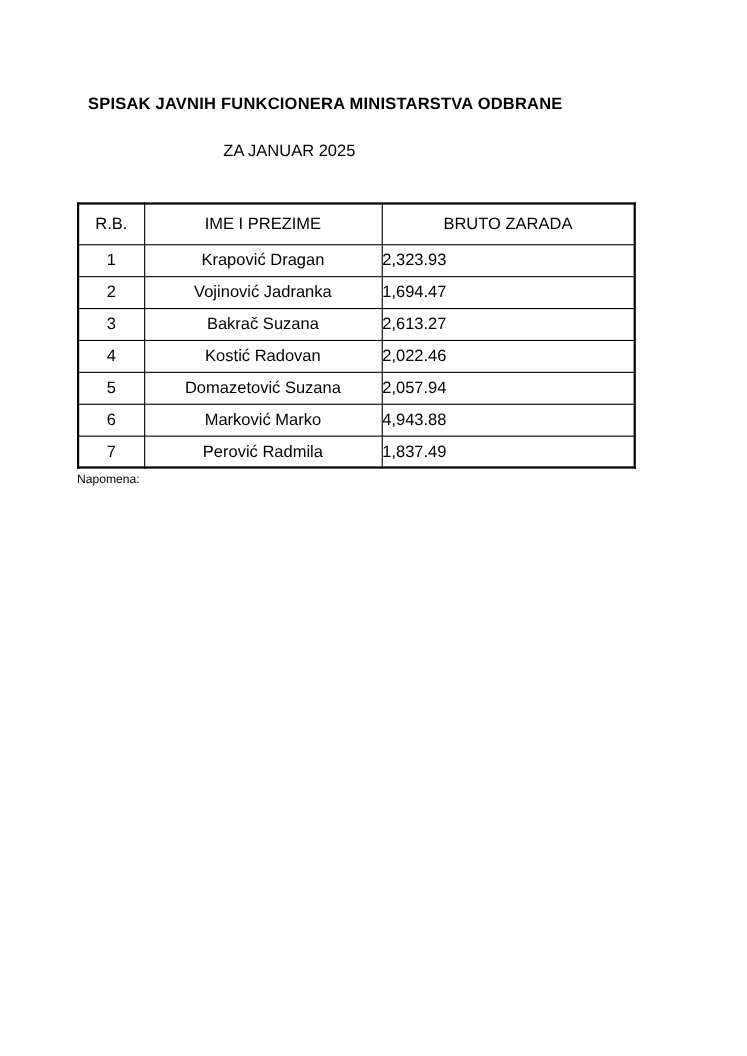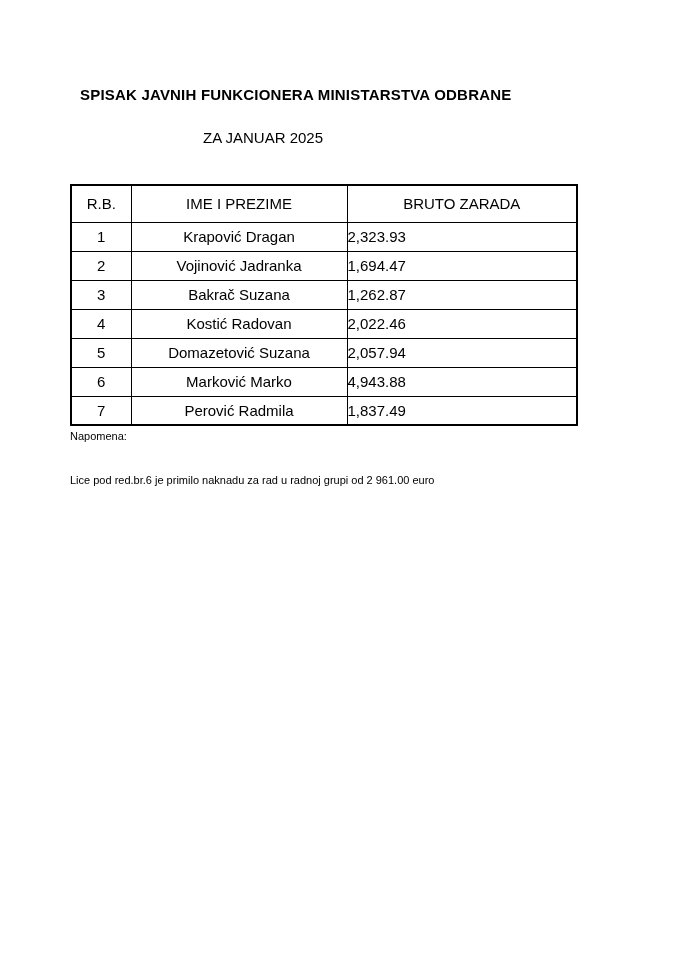--- a/index.html
+++ b/index.html
@@ -118,21 +118,21 @@
         <td class="cell-gross">2,323.93</td>
       </tr>
       <tr>
         <td class="cell-rb">2</td>
         <td class="cell-name">Vojinović Jadranka</td>
         <td class="cell-gross">1,694.47</td>
       </tr>
       <tr>
         <td class="cell-rb">3</td>
         <td class="cell-name">Bakrač Suzana</td>
-        <td class="cell-gross">1,262.87</td>
+        <td class="cell-gross">2,613.27</td>
       </tr>
       <tr>
         <td class="cell-rb">4</td>
         <td class="cell-name">Kostić Radovan</td>
         <td class="cell-gross">2,022.46</td>
       </tr>
       <tr>
         <td class="cell-rb">5</td>
         <td class="cell-name">Domazetović Suzana</td>
         <td class="cell-gross">2,057.94</td>
@@ -144,15 +144,14 @@
       </tr>
       <tr>
         <td class="cell-rb">7</td>
         <td class="cell-name">Perović Radmila</td>
         <td class="cell-gross">1,837.49</td>
       </tr>
     </tbody>
   </table>
 
   <div class="note-label">Napomena:</div>
-  <div class="note-text">Lice pod red.br.6 je primilo naknadu za rad u radnoj grupi od 2 961.00 euro</div>
 
 </div>
 
 </body></html>

